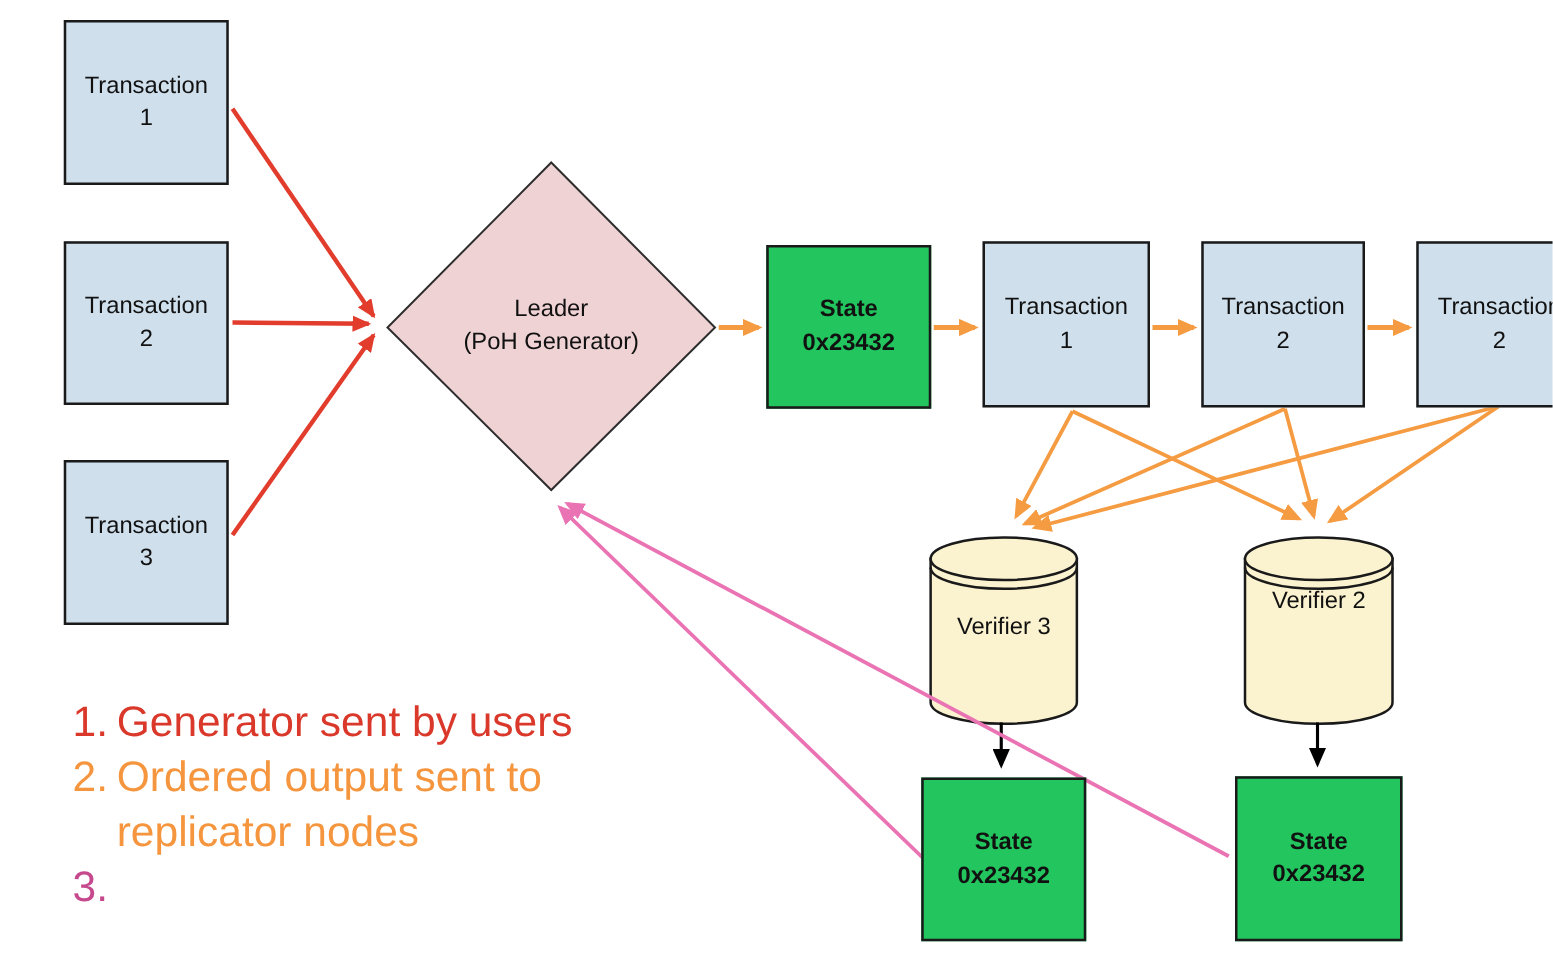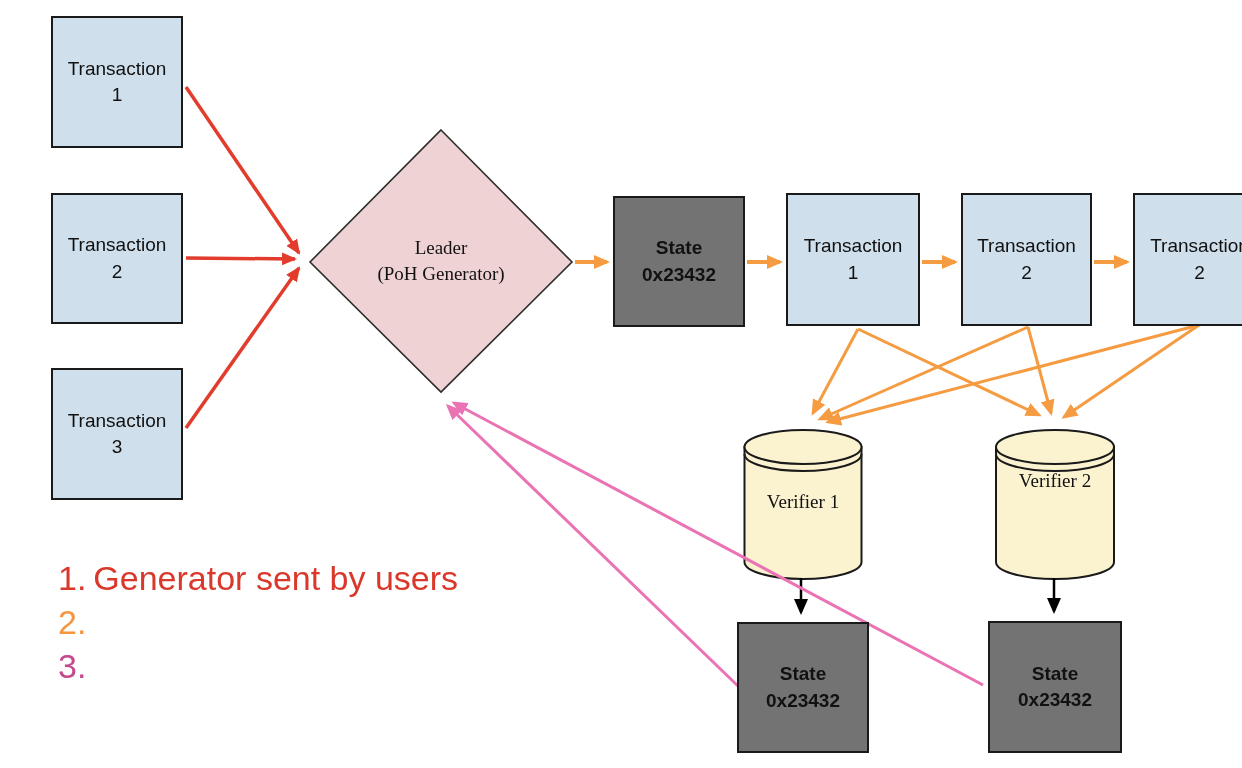--- a/index.html
+++ b/index.html
@@ -15,23 +15,23 @@
   .node{
     position:absolute;
     display:flex;align-items:center;justify-content:center;
     text-align:center;
     white-space:pre-line;
     font-size:19px;line-height:1.38;color:#111111;
     box-sizing:border-box;
   }
   .rect{border:2px solid #1a1a1a;}
   .blue{background:#cfdfec;}
-  .purple{background:#737373;}
+  .purple{background:#22c55e;}
   .bold{font-weight:700;}
-  .floating-label{background:transparent;border:none;font-family:Liberation Serif, serif;}
+  .floating-label{background:transparent;border:none;}
   .legend{
     position:absolute;left:22px;top:556px;width:480px;
     font-size:34px;line-height:44px;font-weight:400;
   }
   .legend-item{display:flex;align-items:flex-start;}
   .legend-num{flex:0 0 auto;margin-right:7px;}
   .legend-text{max-width:430px;}
   .legend-item-1{color:#d9382a;}
   .legend-item-2{color:#f5953e;}
   .legend-item-3{color:#c5498c;}
@@ -107,34 +107,35 @@
   <div class="node rect purple bold" style="left:577px;top:196px;width:132px;height:131px">State
 0x23432</div>
 
   <div class="node rect blue" style="left:750px;top:193px;width:134px;height:133px">Transaction
 1</div>
   <div class="node rect blue" style="left:925px;top:193px;width:131px;height:133px">Transaction
 2</div>
   <div class="node rect blue" style="left:1097px;top:193px;width:133px;height:133px">Transaction
 2</div>
 
-  <div class="node floating-label" style="left:707px;top:488px;width:120px;height:28px">Verifier 1</div>
+  <div class="node floating-label" style="left:707px;top:488px;width:120px;height:28px">Verifier 3</div>
   <div class="node floating-label" style="left:959px;top:467px;width:120px;height:28px">Verifier 2</div>
 
   <div class="node rect purple bold" style="left:701px;top:622px;width:132px;height:131px">State
 0x23432</div>
   <div class="node rect purple bold" style="left:952px;top:621px;width:134px;height:132px">State
 0x23432</div>
 
   <div class="legend">
     <div class="legend-item legend-item-1">
       <span class="legend-num">1.</span>
       <span class="legend-text">Generator sent by users</span>
     </div>
     <div class="legend-item legend-item-2">
       <span class="legend-num">2.</span>
+      <span class="legend-text">Ordered output sent to replicator nodes</span>
     </div>
     <div class="legend-item legend-item-3">
       <span class="legend-num">3.</span>
     </div>
   </div>
 
 </div>
 
 </body></html>

